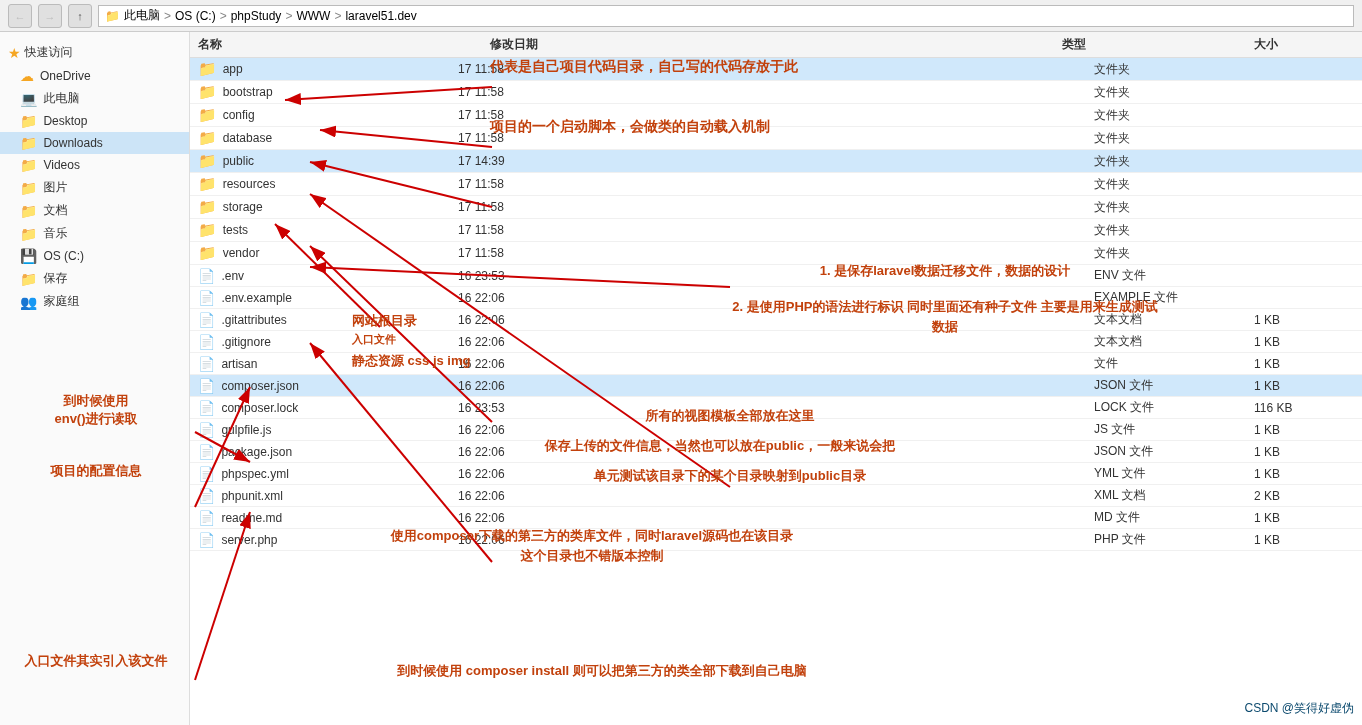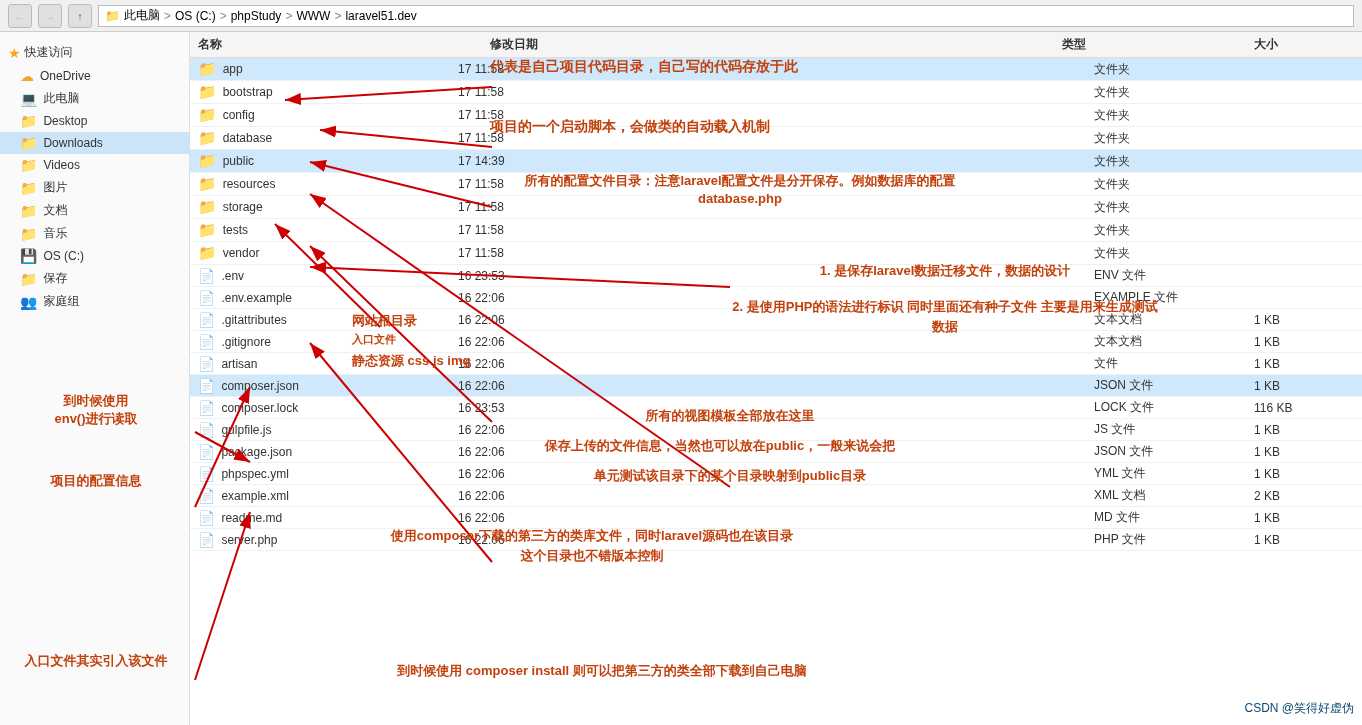--- a/index.html
+++ b/index.html
@@ -412,21 +412,21 @@
       <span class="file-doc-icon">📄</span>
       <span>phpspec.yml</span>
     </div>
     <div>16 22:06</div>
     <div>YML 文件</div>
     <div>1 KB</div>
   </div>
         <div class="file-row">
     <div class="file-name-cell">
       <span class="file-doc-icon">📄</span>
-      <span>example.xml</span>
+      <span>phpunit.xml</span>
     </div>
     <div>16 22:06</div>
     <div>XML 文档</div>
     <div>2 KB</div>
   </div>
         <div class="file-row">
     <div class="file-name-cell">
       <span class="file-doc-icon">📄</span>
       <span>readme.md</span>
     </div>
@@ -476,21 +476,20 @@
 
   <line x1="195" y1="648" x2="250" y2="480" stroke="#cc0000" stroke-width="2" marker-end="url(#arrowhead)"></line>
 </svg>
 
 <div class="annotations">
 
   <div class="annotation-text" style="top:25px; left:490px; font-size:14px;">代表是自己项目代码目录，自己写的代码存放于此</div>
 
   <div class="annotation-text" style="top:85px; left:490px; font-size:14px;">项目的一个启动脚本，会做类的自动载入机制</div>
 
-  <div class="annotation-text" style="top:140px; left:490px; font-size:13px; width:500px;">所有的配置文件目录：注意laravel配置文件是分开保存。例如数据库的配置 database.php</div>
 
   <div class="annotation-text" style="top:280px; left:352px; font-size:13px;">网站根目录</div>
   <div class="annotation-text" style="top:300px; left:352px; font-size:11px;">入口文件</div>
   <div class="annotation-text" style="top:320px; left:352px; font-size:13px;">静态资源 css js img</div>
 
   <div class="annotation-text" style="top:230px; left:730px; font-size:13px; width:430px;">1. 是保存laravel数据迁移文件，数据的设计</div>
 
   <div class="annotation-text" style="top:265px; left:730px; font-size:13px; width:430px; line-height:1.5;">2. 是使用PHP的语法进行标识 同时里面还有种子文件 主要是用来生成测试数据</div>
 
   <div class="annotation-text" style="top:375px; left:490px; font-size:13px; width:480px;">所有的视图模板全部放在这里</div>
@@ -498,20 +497,20 @@
   <div class="annotation-text" style="top:405px; left:480px; font-size:13px; width:480px;">保存上传的文件信息，当然也可以放在public，一般来说会把</div>
 
   <div class="annotation-text" style="top:435px; left:490px; font-size:13px; width:480px;">单元测试该目录下的某个目录映射到public目录</div>
 
   <div class="annotation-text" style="top:495px; left:352px; font-size:13px; width:480px;">使用composer下载的第三方的类库文件，同时laravel源码也在该目录</div>
   <div class="annotation-text" style="top:515px; left:352px; font-size:13px; width:480px;">这个目录也不错版本控制</div>
 
   <div class="annotation-text" style="top:360px; left:2px; font-size:13px; width:188px;">到时候使用</div>
   <div class="annotation-text" style="top:378px; left:2px; font-size:13px; width:188px;">env()进行读取</div>
 
-  <div class="annotation-text" style="top:440px; left:2px; font-size:13px; width:188px;">项目的配置信息</div>
+  <div class="annotation-text" style="top:430px; left:2px; font-size:13px; width:188px;">项目的配置信息</div>
 
   <div class="annotation-text" style="top:620px; left:2px; font-size:13px; width:188px;">入口文件其实引入该文件</div>
 
   <div class="annotation-text" style="top:630px; left:352px; font-size:13px; width:500px;">到时候使用 composer install 则可以把第三方的类全部下载到自己电脑</div>
 
   <div class="csdn-watermark">CSDN @笑得好虚伪</div>
 </div>
 
 </body></html>

